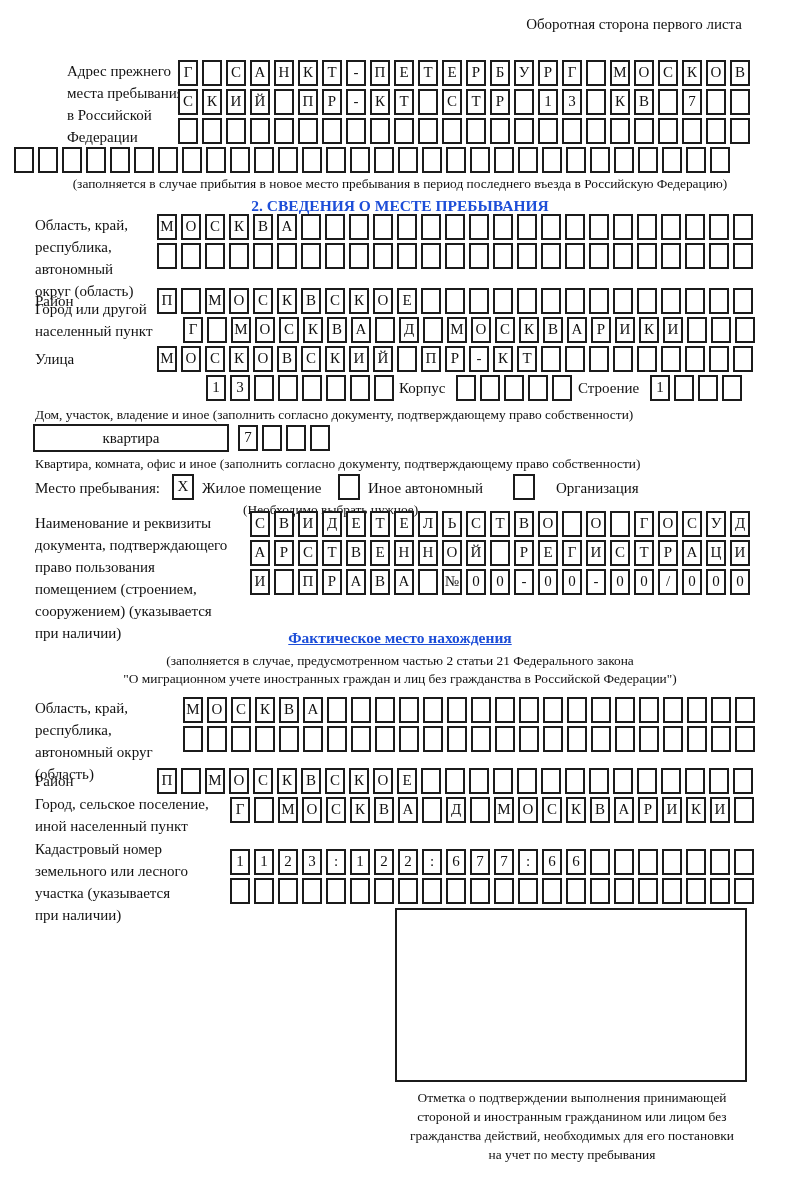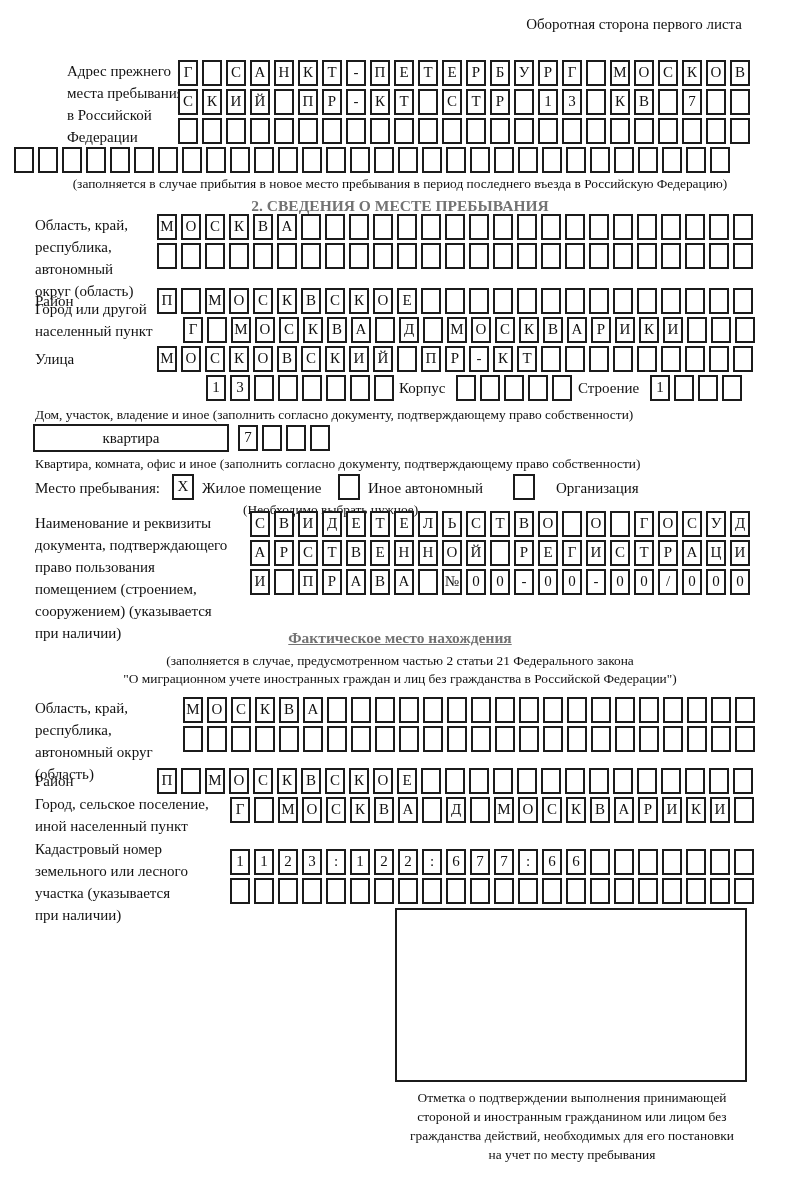--- a/index.html
+++ b/index.html
@@ -2,21 +2,21 @@
 <html><head>
 <meta charset="utf-8">
 <style>
   html,body{margin:0;padding:0;background:#fff;}
   .page{position:relative;width:800px;height:1180px;background:#fff;
         font-family:"Liberation Serif",serif;color:#111;overflow:hidden;}
   .lbl{position:absolute;font-size:15px;line-height:22px;color:#111;}
   .lbl div{line-height:22px;}
   .cap{position:absolute;font-size:13.4px;color:#111;}
   .center{left:0;width:800px;text-align:center;}
-  .title{position:absolute;font-weight:bold;font-size:15.5px;color:#737373;}
+  .title{position:absolute;font-weight:bold;font-size:15.5px;color:#1d4ed8;}
   .cells{position:absolute;display:flex;gap:4px;}
   .cell{flex:0 0 20px;width:20px;height:26px;box-sizing:border-box;border:2px solid #1b1b1b;
         font-family:"Liberation Serif",serif;font-size:15px;line-height:21px;text-align:center;background:#fff;}
   .widebox{position:absolute;box-sizing:border-box;border:2px solid #1b1b1b;background:#fff;
         text-align:center;font-size:15px;display:flex;align-items:center;justify-content:center;}
   .cb{position:absolute;width:22px;height:26px;box-sizing:border-box;border:2px solid #1b1b1b;
         font-size:15px;line-height:21px;text-align:center;background:#fff;}
   .stamp{position:absolute;box-sizing:border-box;border:2px solid #1b1b1b;background:#fff;}
   .stampcap{position:absolute;font-size:13.4px;line-height:19px;text-align:center;color:#111;}
 </style>

